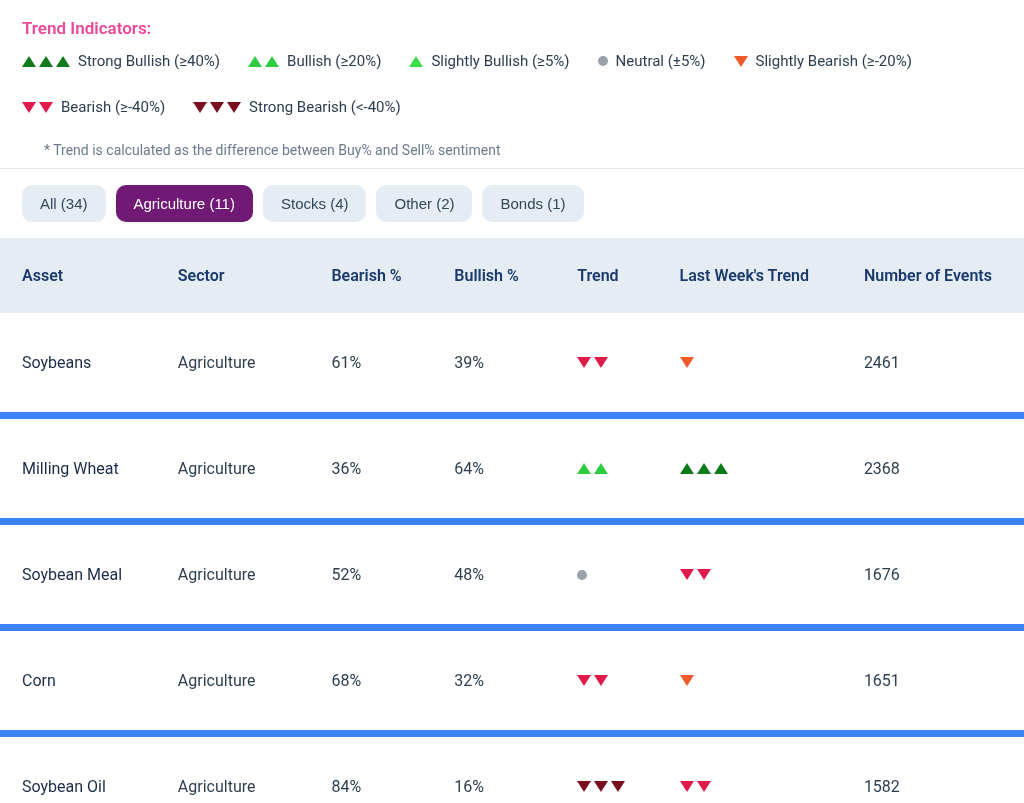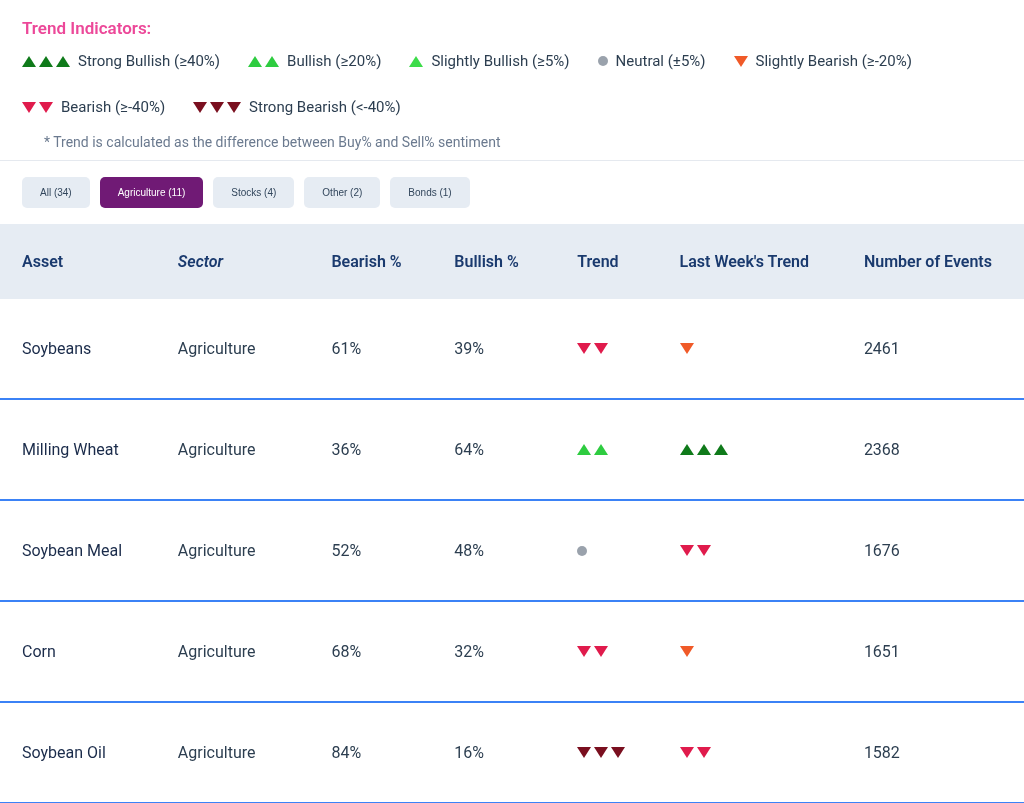--- a/index.html
+++ b/index.html
@@ -5,21 +5,21 @@
   * { box-sizing: border-box; margin: 0; padding: 0; }
   body {
     font-family: -apple-system, BlinkMacSystemFont, "Segoe UI", Roboto, Arial, sans-serif;
     background: #ffffff;
     color: #1a2b4a;
     width: 1024px;
     font-size: 15px;
   }
   .legend-block { padding: 18px 22px 10px 22px; }
   .legend-title { color: #ec4899; font-weight: 600; font-size: 17px; margin-bottom: 14px; }
-  .legend-row { display: flex; flex-wrap: wrap; gap: 28px; align-items: flex-end; margin-bottom: 18px; }
+  .legend-row { display: flex; flex-wrap: wrap; gap: 28px; align-items: flex-end; margin-bottom: 26px; }
   .legend-item { display: inline-flex; align-items: center; gap: 8px; color: #2c3e50; font-size: 15px; }
   .legend-footnote { color: #6b7a8f; font-size: 14px; margin-left: 22px; }
 
   .tri-up {
     width: 0; height: 0; display: inline-block;
     border-left: 7px solid transparent;
     border-right: 7px solid transparent;
     border-bottom: 11px solid;
   }
   .tri-down {
@@ -37,47 +37,47 @@
   .c-lgreen { border-bottom-color: #3ddc4a; }
   .c-orange { border-top-color: #f05a28; }
   .c-red    { border-top-color: #e01b4c; }
   .c-dred   { border-top-color: #7a0f1f; }
 
   .filters-wrap { border-top: 1px solid #e5e9ef; padding: 16px 22px 16px 22px; display: flex; flex-wrap: wrap; gap: 10px; }
   .chip {
     background: #e6ecf3;
     color: #32465c;
     border: none;
-    border-radius: 5px;
+    border-radius: 10px;
     padding: 10px 18px;
-    font-size: 10px;
+    font-size: 15px;
     cursor: pointer;
   }
   .chip.active { background: #701a75; color: #ffffff; }
 
   table { width: 100%; border-collapse: collapse; }
   thead th {
     background: #e6ecf3;
     color: #1a3a6e;
     font-weight: 600;
     text-align: left;
     padding: 28px 14px;
     font-size: 16px;
   }
   thead th:first-child { padding-left: 22px; }
   tbody td {
     padding: 40px 14px;
-    border-bottom: 2px solid #3b82f6;
+    border-bottom: 7px solid #3b82f6;
     color: #2c3e50;
     font-size: 16px;
     vertical-align: middle;
   }
   tbody td:first-child { padding-left: 22px; font-weight: 400; color: #1a2b4a; }
   .col-asset  { width: 16%; }
-  .col-sector { width: 15%; font-style: italic; }
+  .col-sector { width: 15%; }
   .col-bear   { width: 12%; }
   .col-bull   { width: 12%; }
   .col-trend  { width: 10%; }
   .col-last   { width: 18%; }
   .col-events { width: 17%; }
 </style>
 </head>
 <body>
 
 <div class="legend-block">

